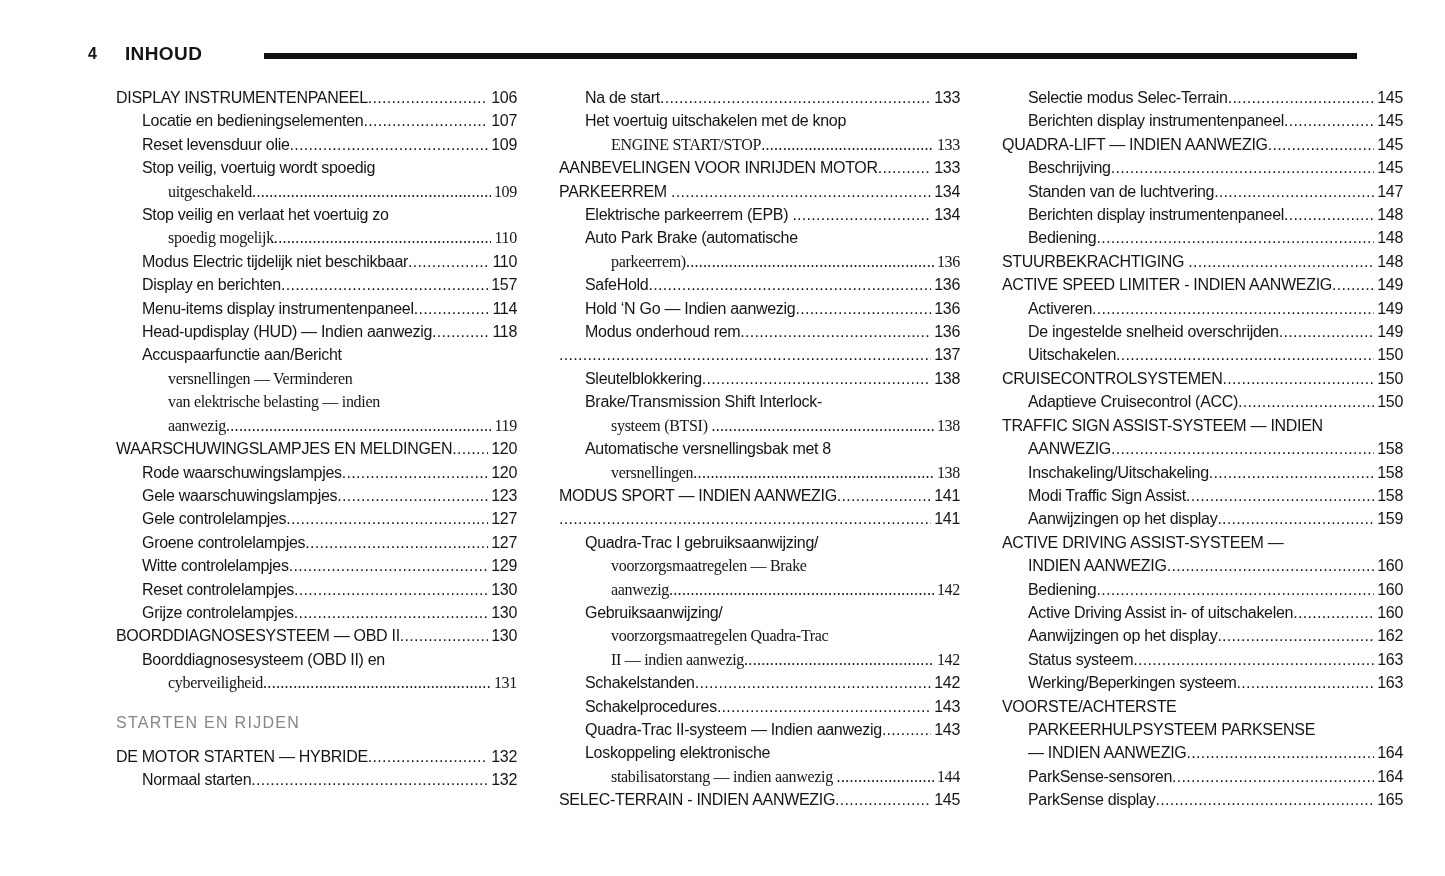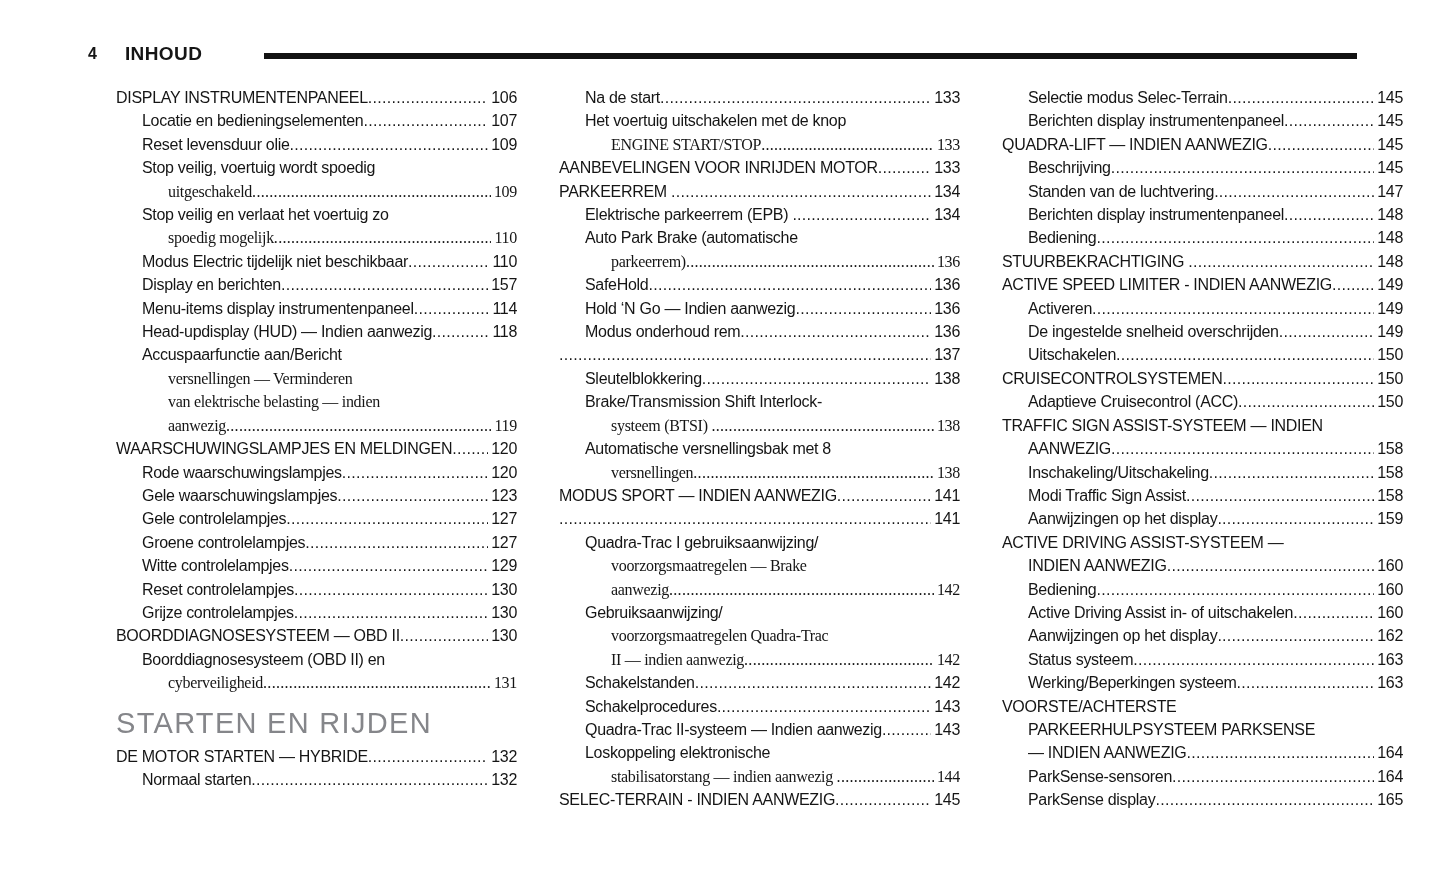--- a/index.html
+++ b/index.html
@@ -76,21 +76,21 @@
     content: "....................................................................................................";
     letter-spacing: 0.3px;
   }
   .row .page-num {
     flex: 0 0 auto;
     padding-left: 3px;
   }
   .l1 { padding-left: 26px; }
   .l2 { padding-left: 52px; font-family: Liberation Serif, serif; }
   .section-row {
-    font-size: 29px;
+    font-size: 16px;
     line-height: 30px;
     letter-spacing: 1.3px;
     color: #85868a;
     margin: 13px 0 7px 0;
     white-space: nowrap;
   }
 </style>
 </head>
 <body>
 

